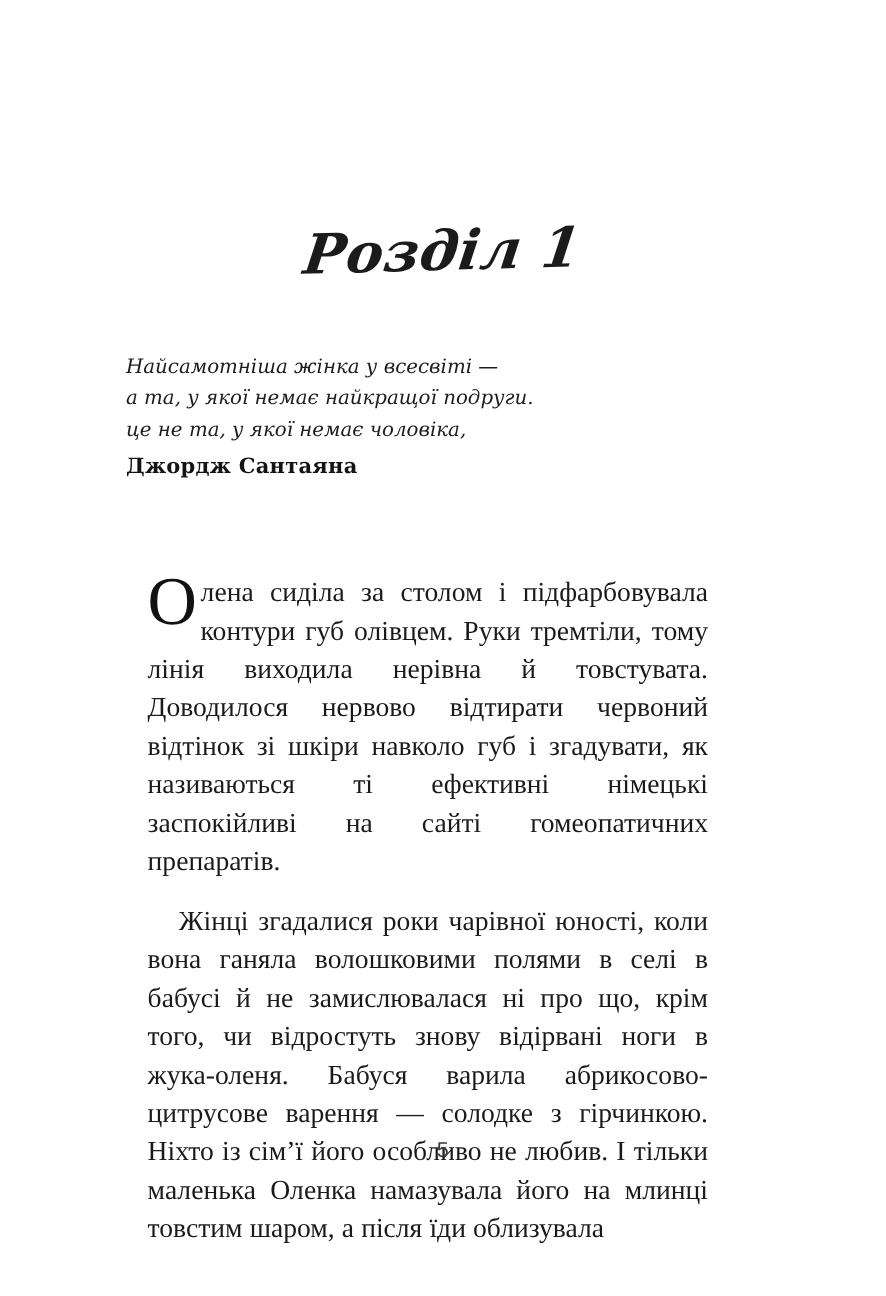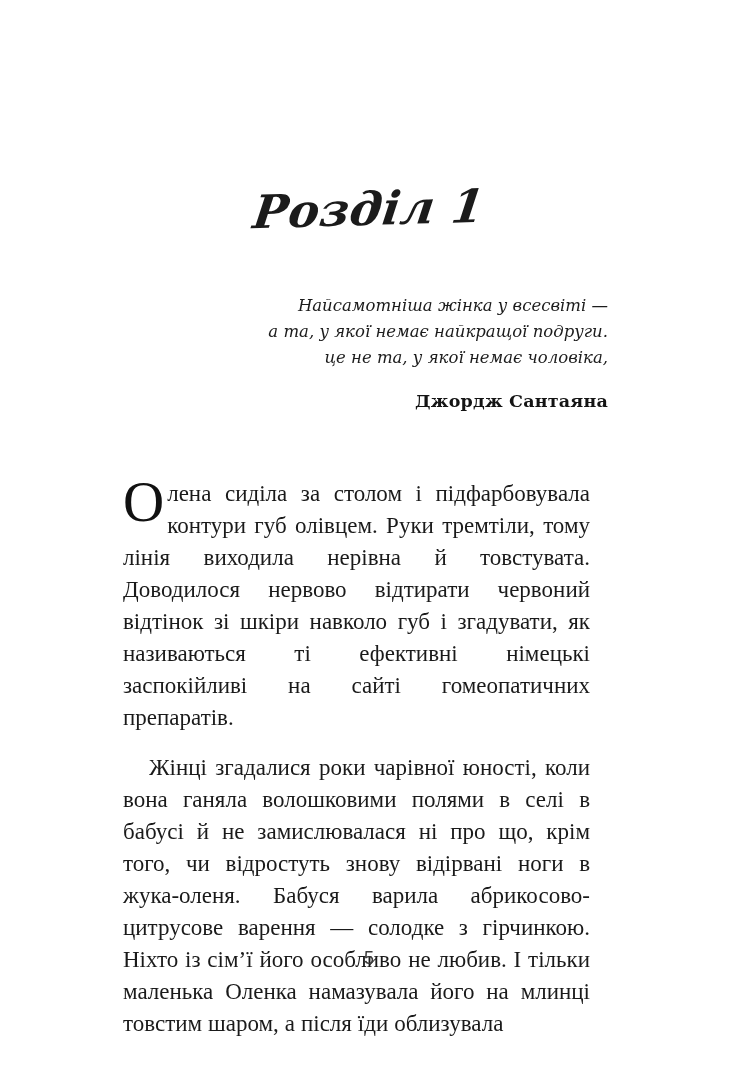--- a/index.html
+++ b/index.html
@@ -36,36 +36,36 @@
     transform: skewX(-9deg) rotate(-1.6deg);
     transform-origin: center center;
   }
 
   
   .epigraph {
     position: absolute;
     left: 105px;
     width: 503px;
     top: 293px;
-    text-align: right;
+    text-align: left;
     font-family: "DejaVu Serif", "Liberation Serif", serif;
     font-style: italic;
     font-size: 16.5px;
     line-height: 26px;
     color: #1c1c1c;
   }
 
   .epigraph-line {
     display: block;
     white-space: nowrap;
   }
 
   .epigraph-author {
     display: block;
-    margin-top: 18px;
+    margin-top: 6px;
     font-family: "DejaVu Serif", "Liberation Serif", serif;
     font-style: normal;
     font-weight: 700;
     font-size: 17.5px;
     line-height: 24px;
     color: #141414;
     letter-spacing: 0.2px;
   }
 
   

